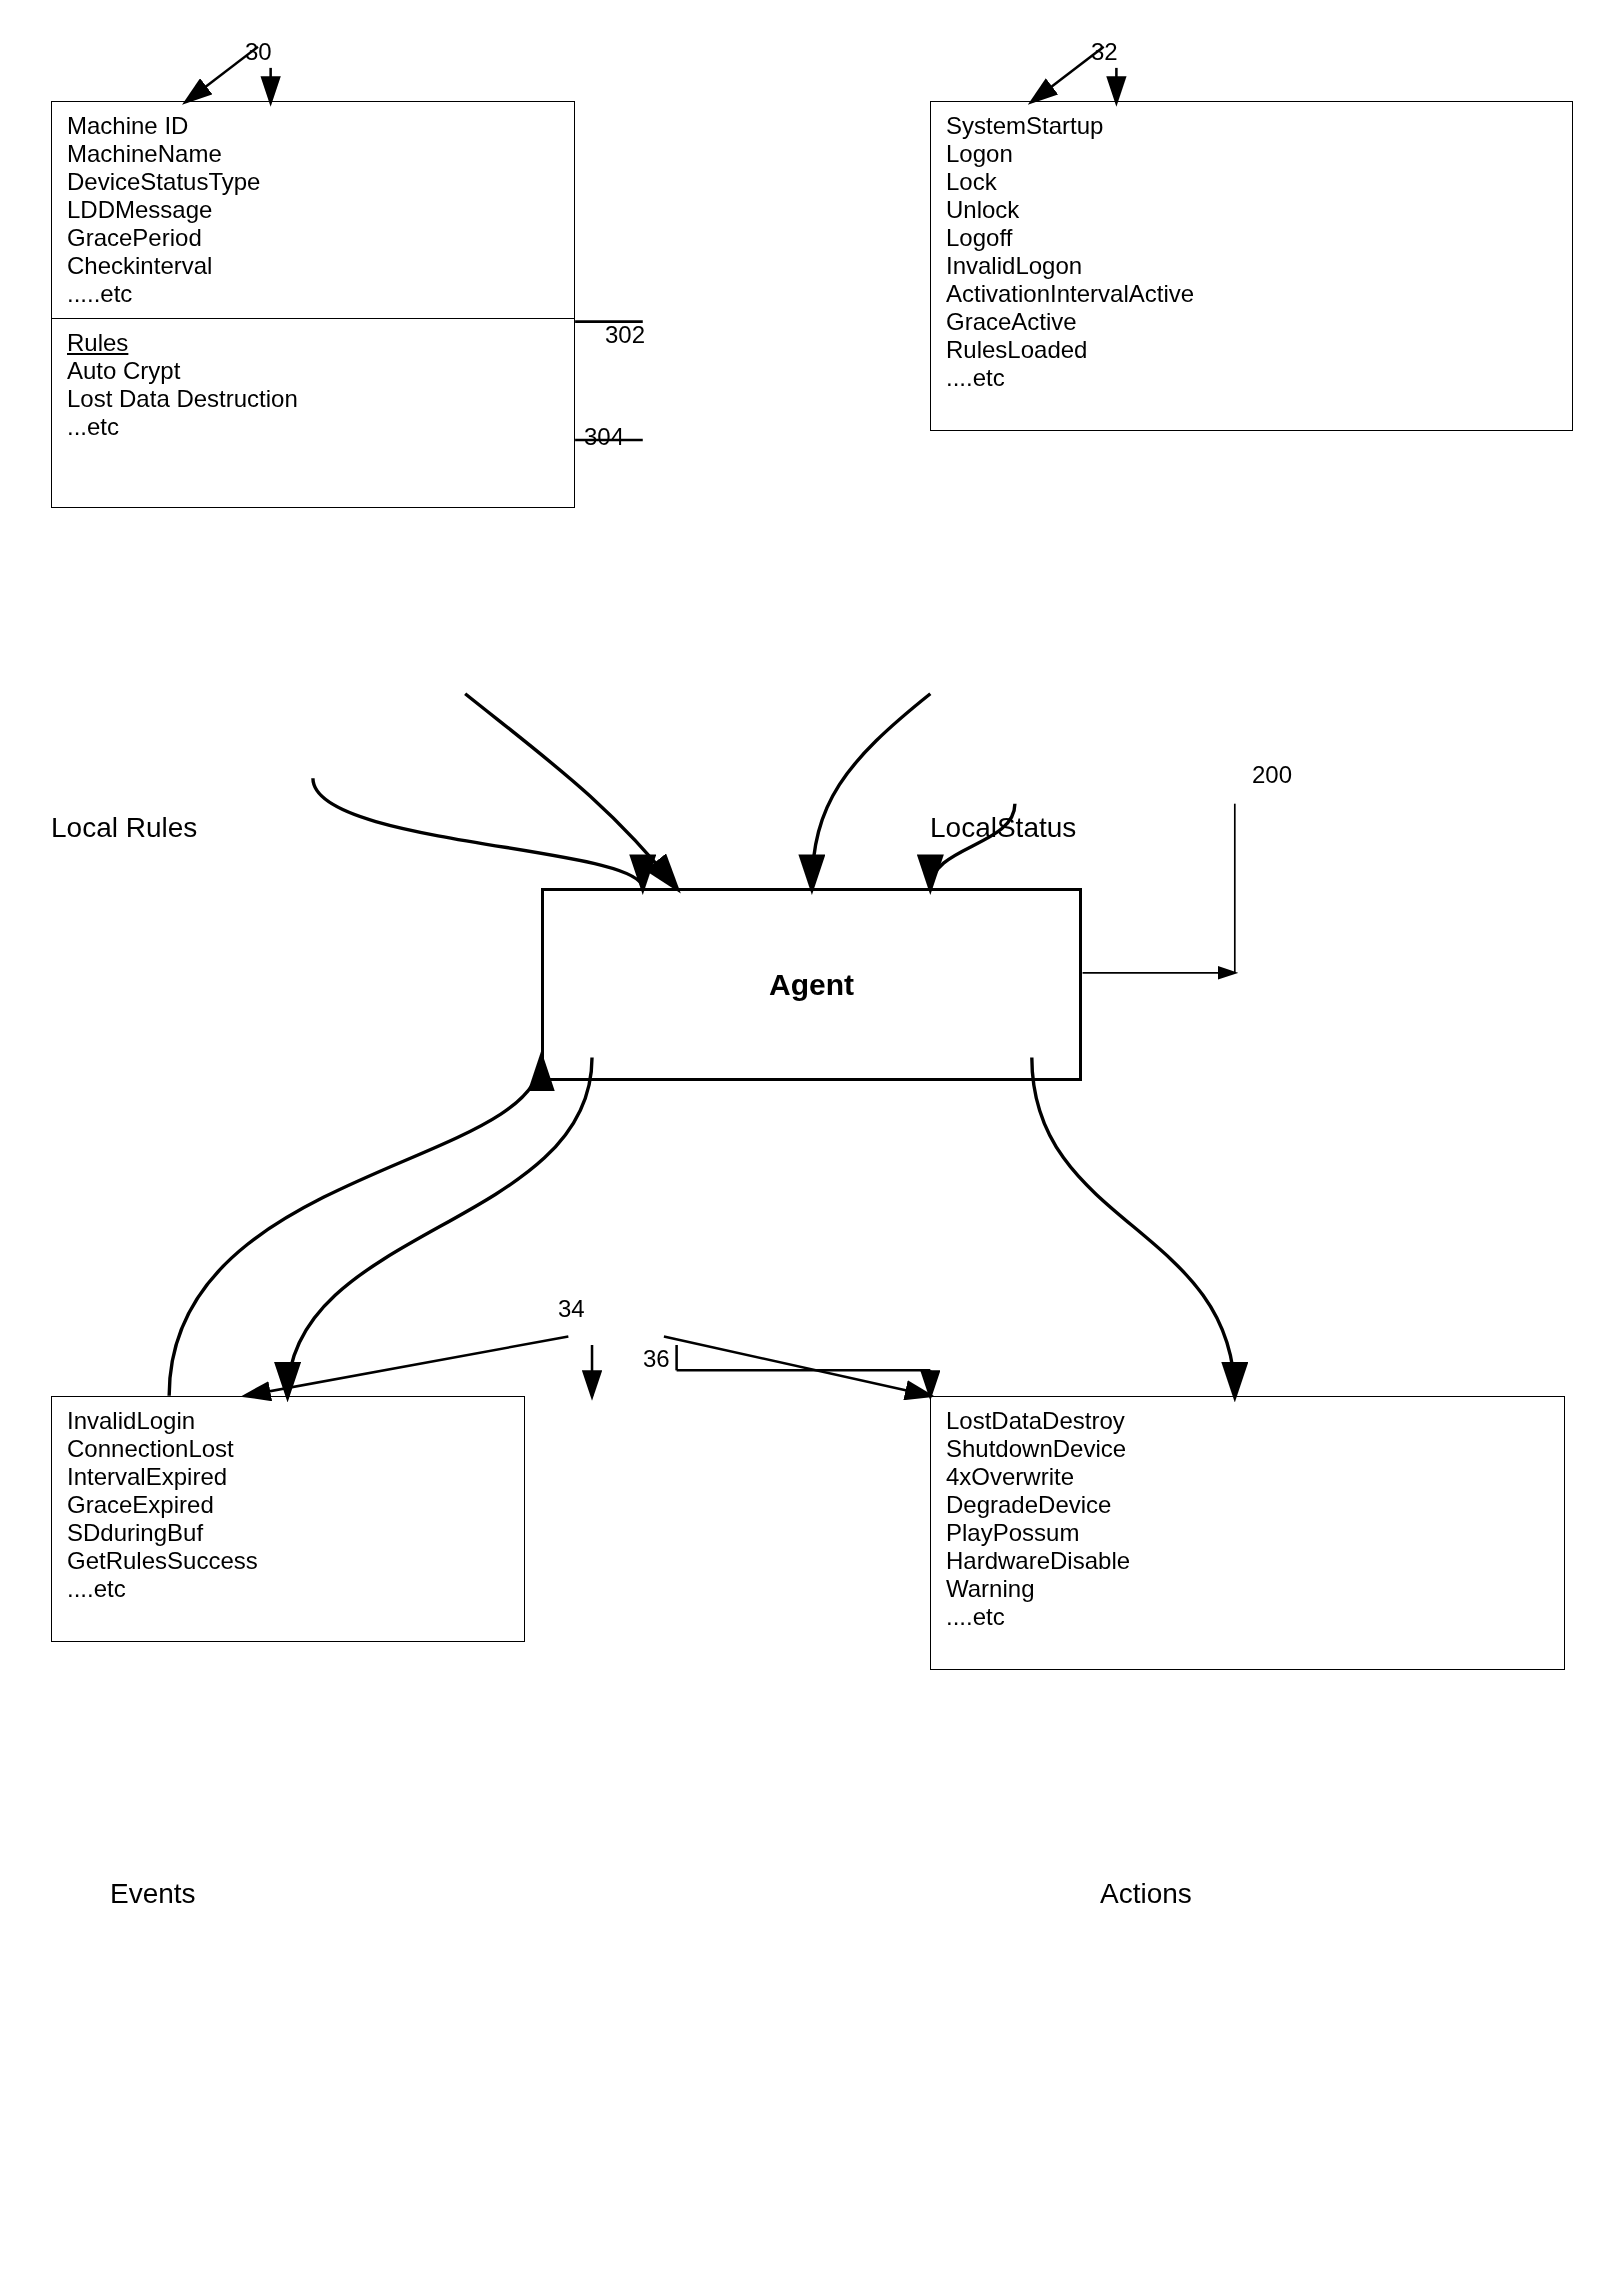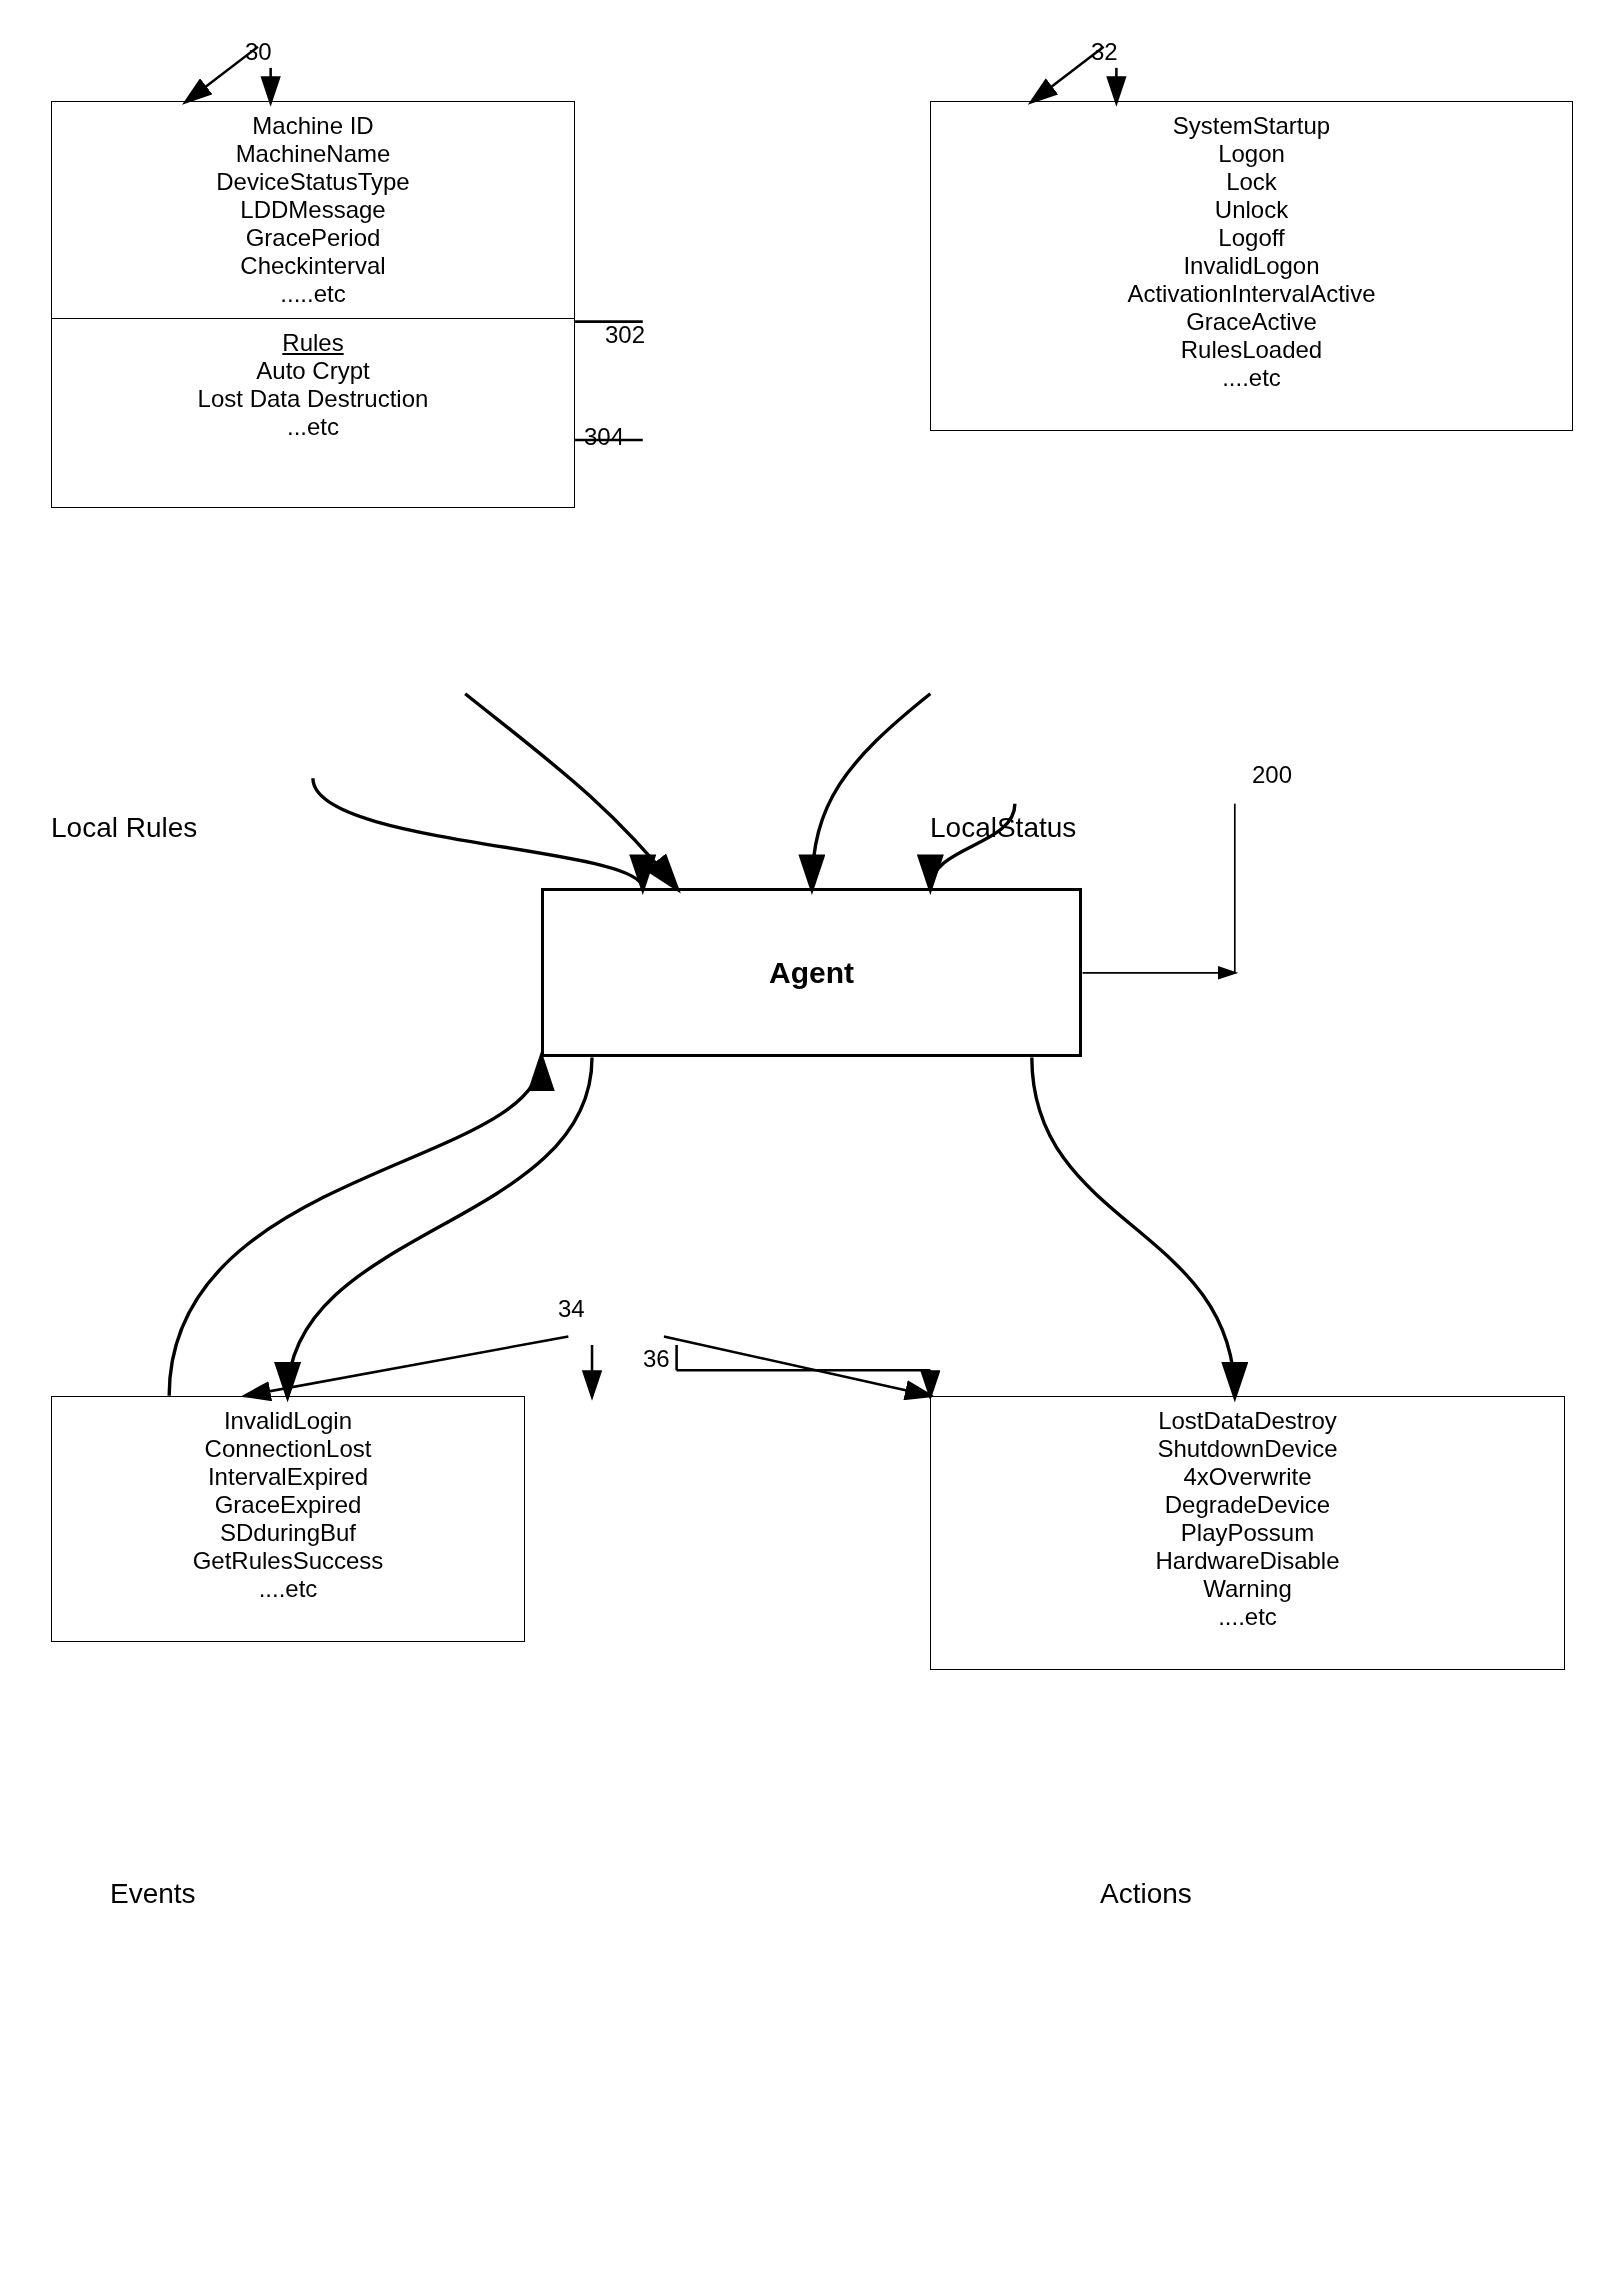--- a/index.html
+++ b/index.html
@@ -18,21 +18,20 @@
       width: 1623px;
       height: 2273px;
     }
 
     .box {
       position: absolute;
       border: 1.7px solid #000;
       background: #fff;
       font-size: 24px;
       font-family: Arial, sans-serif;
-      text-align: center;
     }
 
     .box-inner {
       padding: 10px 15px;
     }
 
     .box-divider {
       border-top: 1.7px solid #000;
     }
 
@@ -126,21 +125,21 @@
       <div>ActivationIntervalActive</div>
       <div>GraceActive</div>
       <div>RulesLoaded</div>
       <div>....etc</div>
       <br>
     </div>
   </div>
 
   <div class="box-label" style="left: 930px; top: 812px;">LocalStatus</div>
 
-  <div class="agent-box" style="left: 541px; top: 888px; width: 541px; height: 169px;">
+  <div class="agent-box" style="left: 541px; top: 888px; width: 541px; height: 193px;">
     <span>Agent</span>
   </div>
 
   <div class="box" style="left: 51px; top: 1396px; width: 474px;">
     <div class="box-inner">
       <div>InvalidLogin</div>
       <div>ConnectionLost</div>
       <div>IntervalExpired</div>
       <div>GraceExpired</div>
       <div>SDduringBuf</div>

